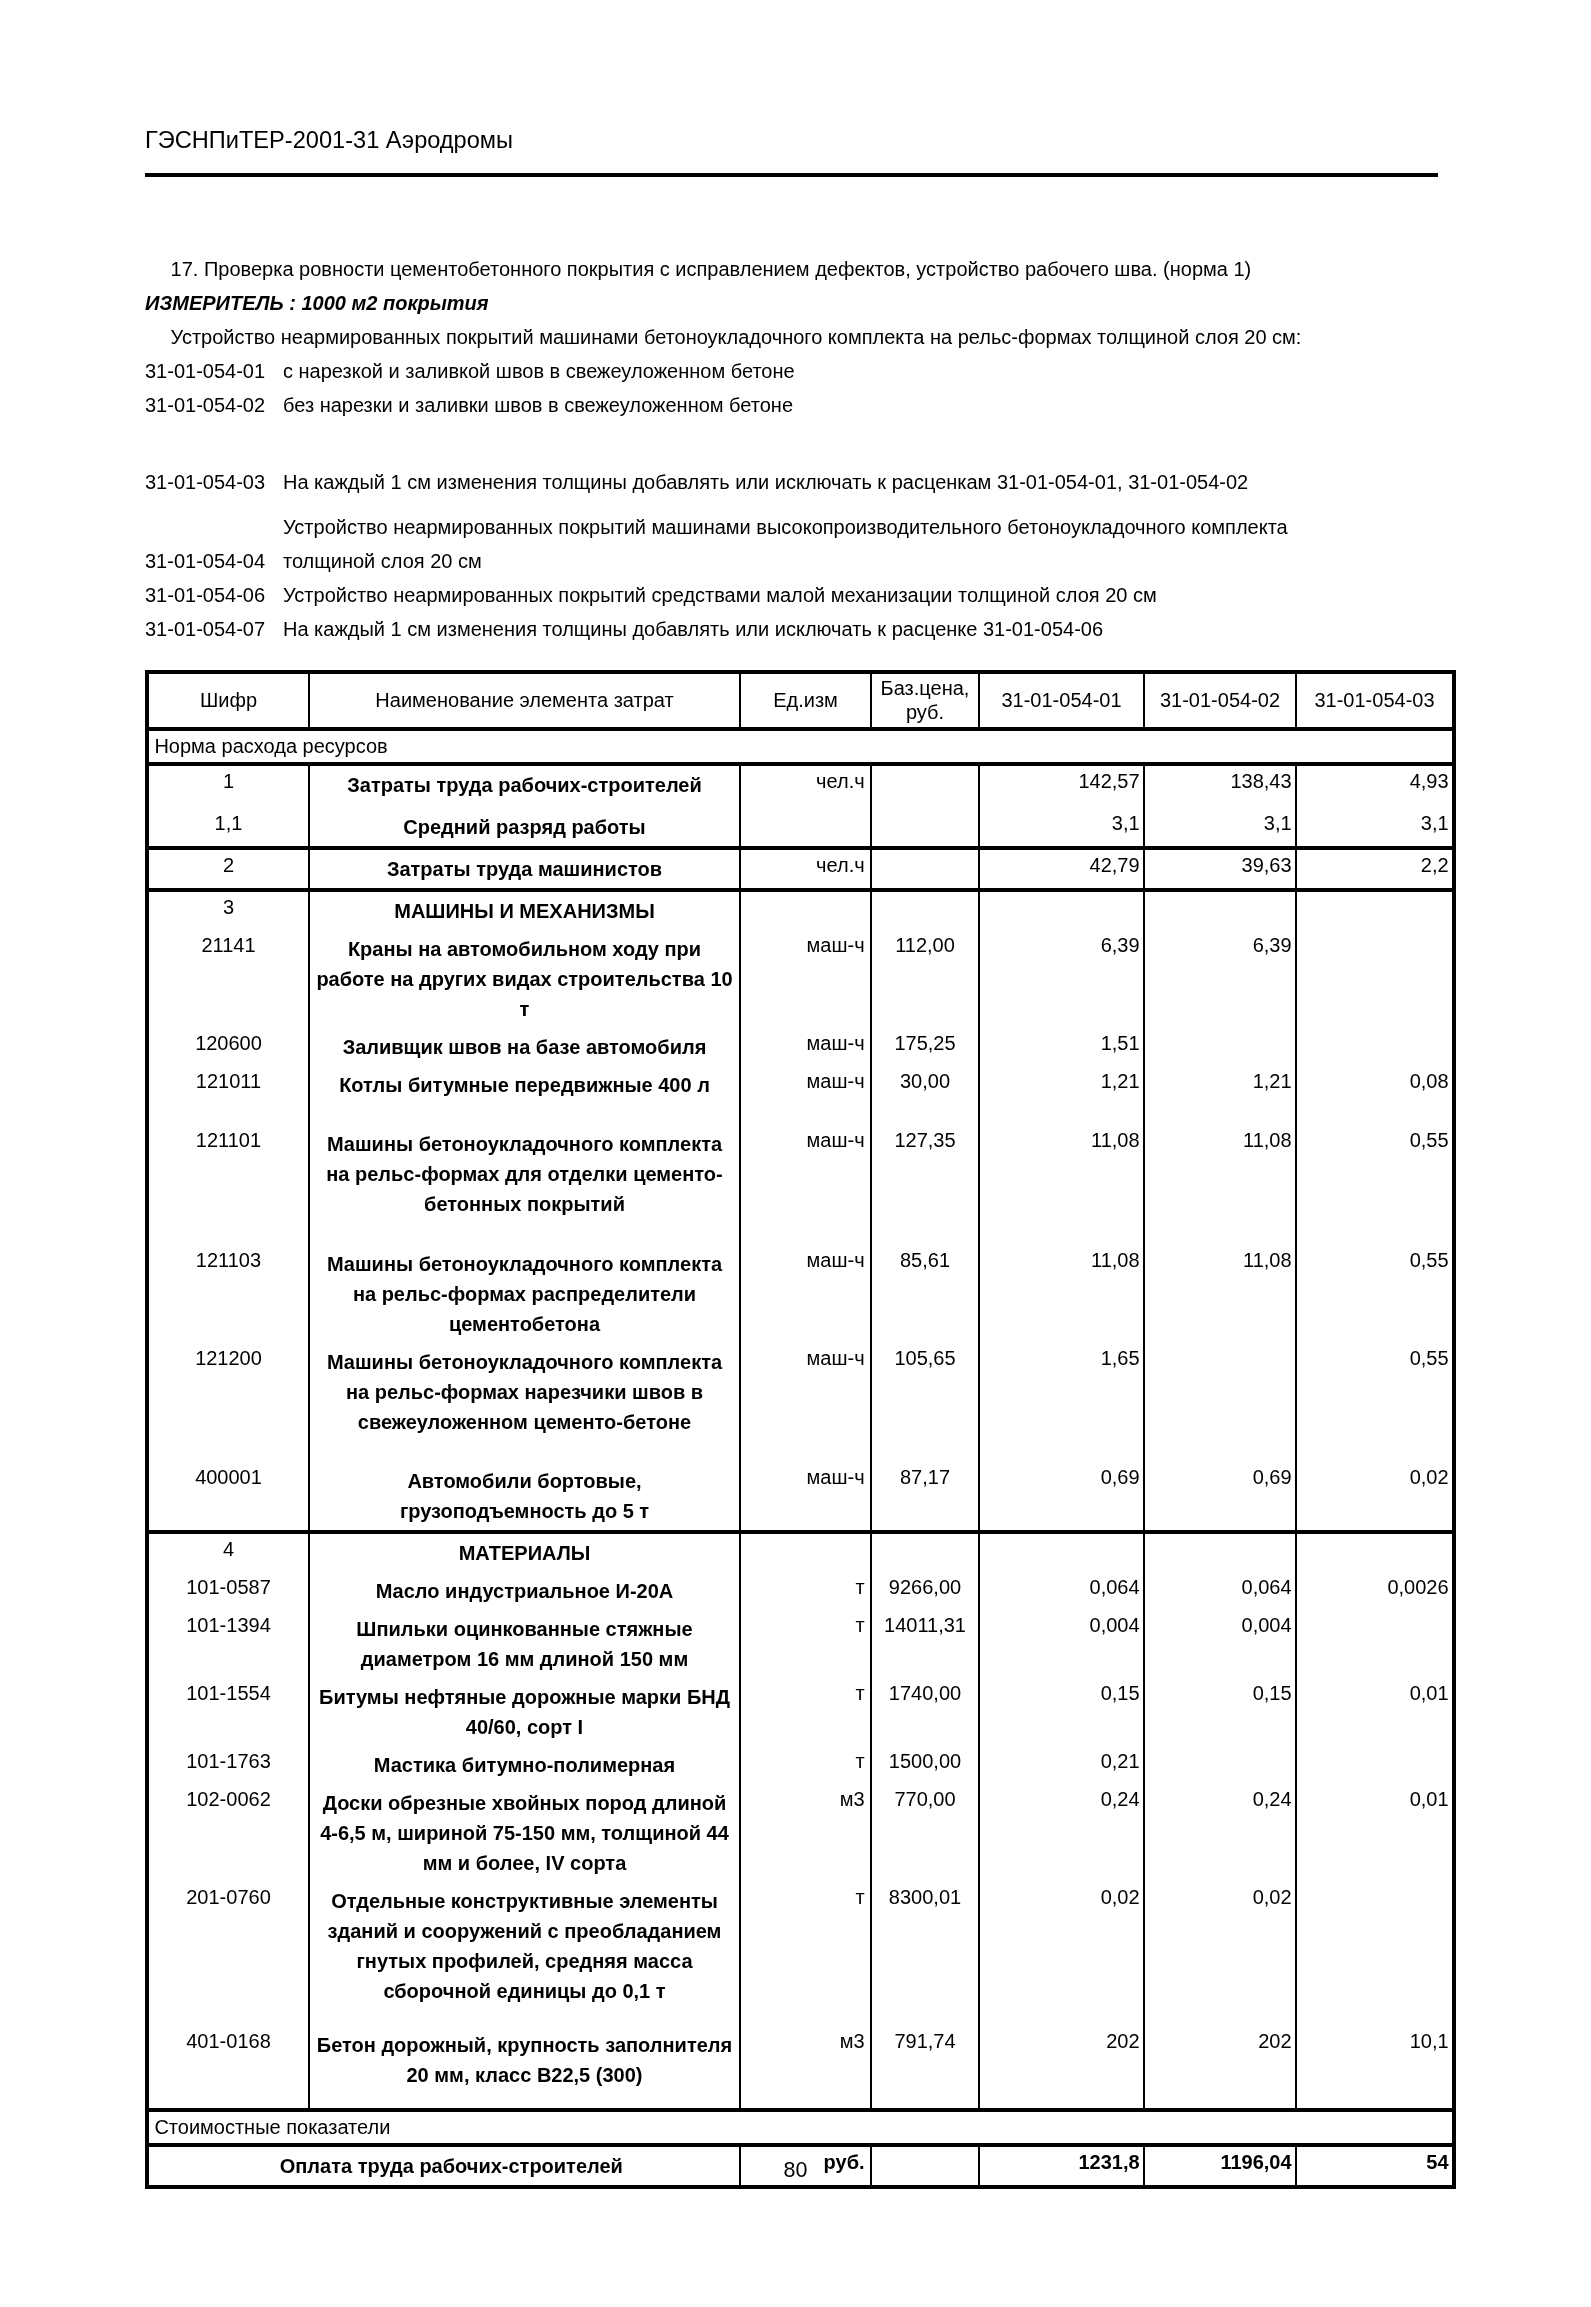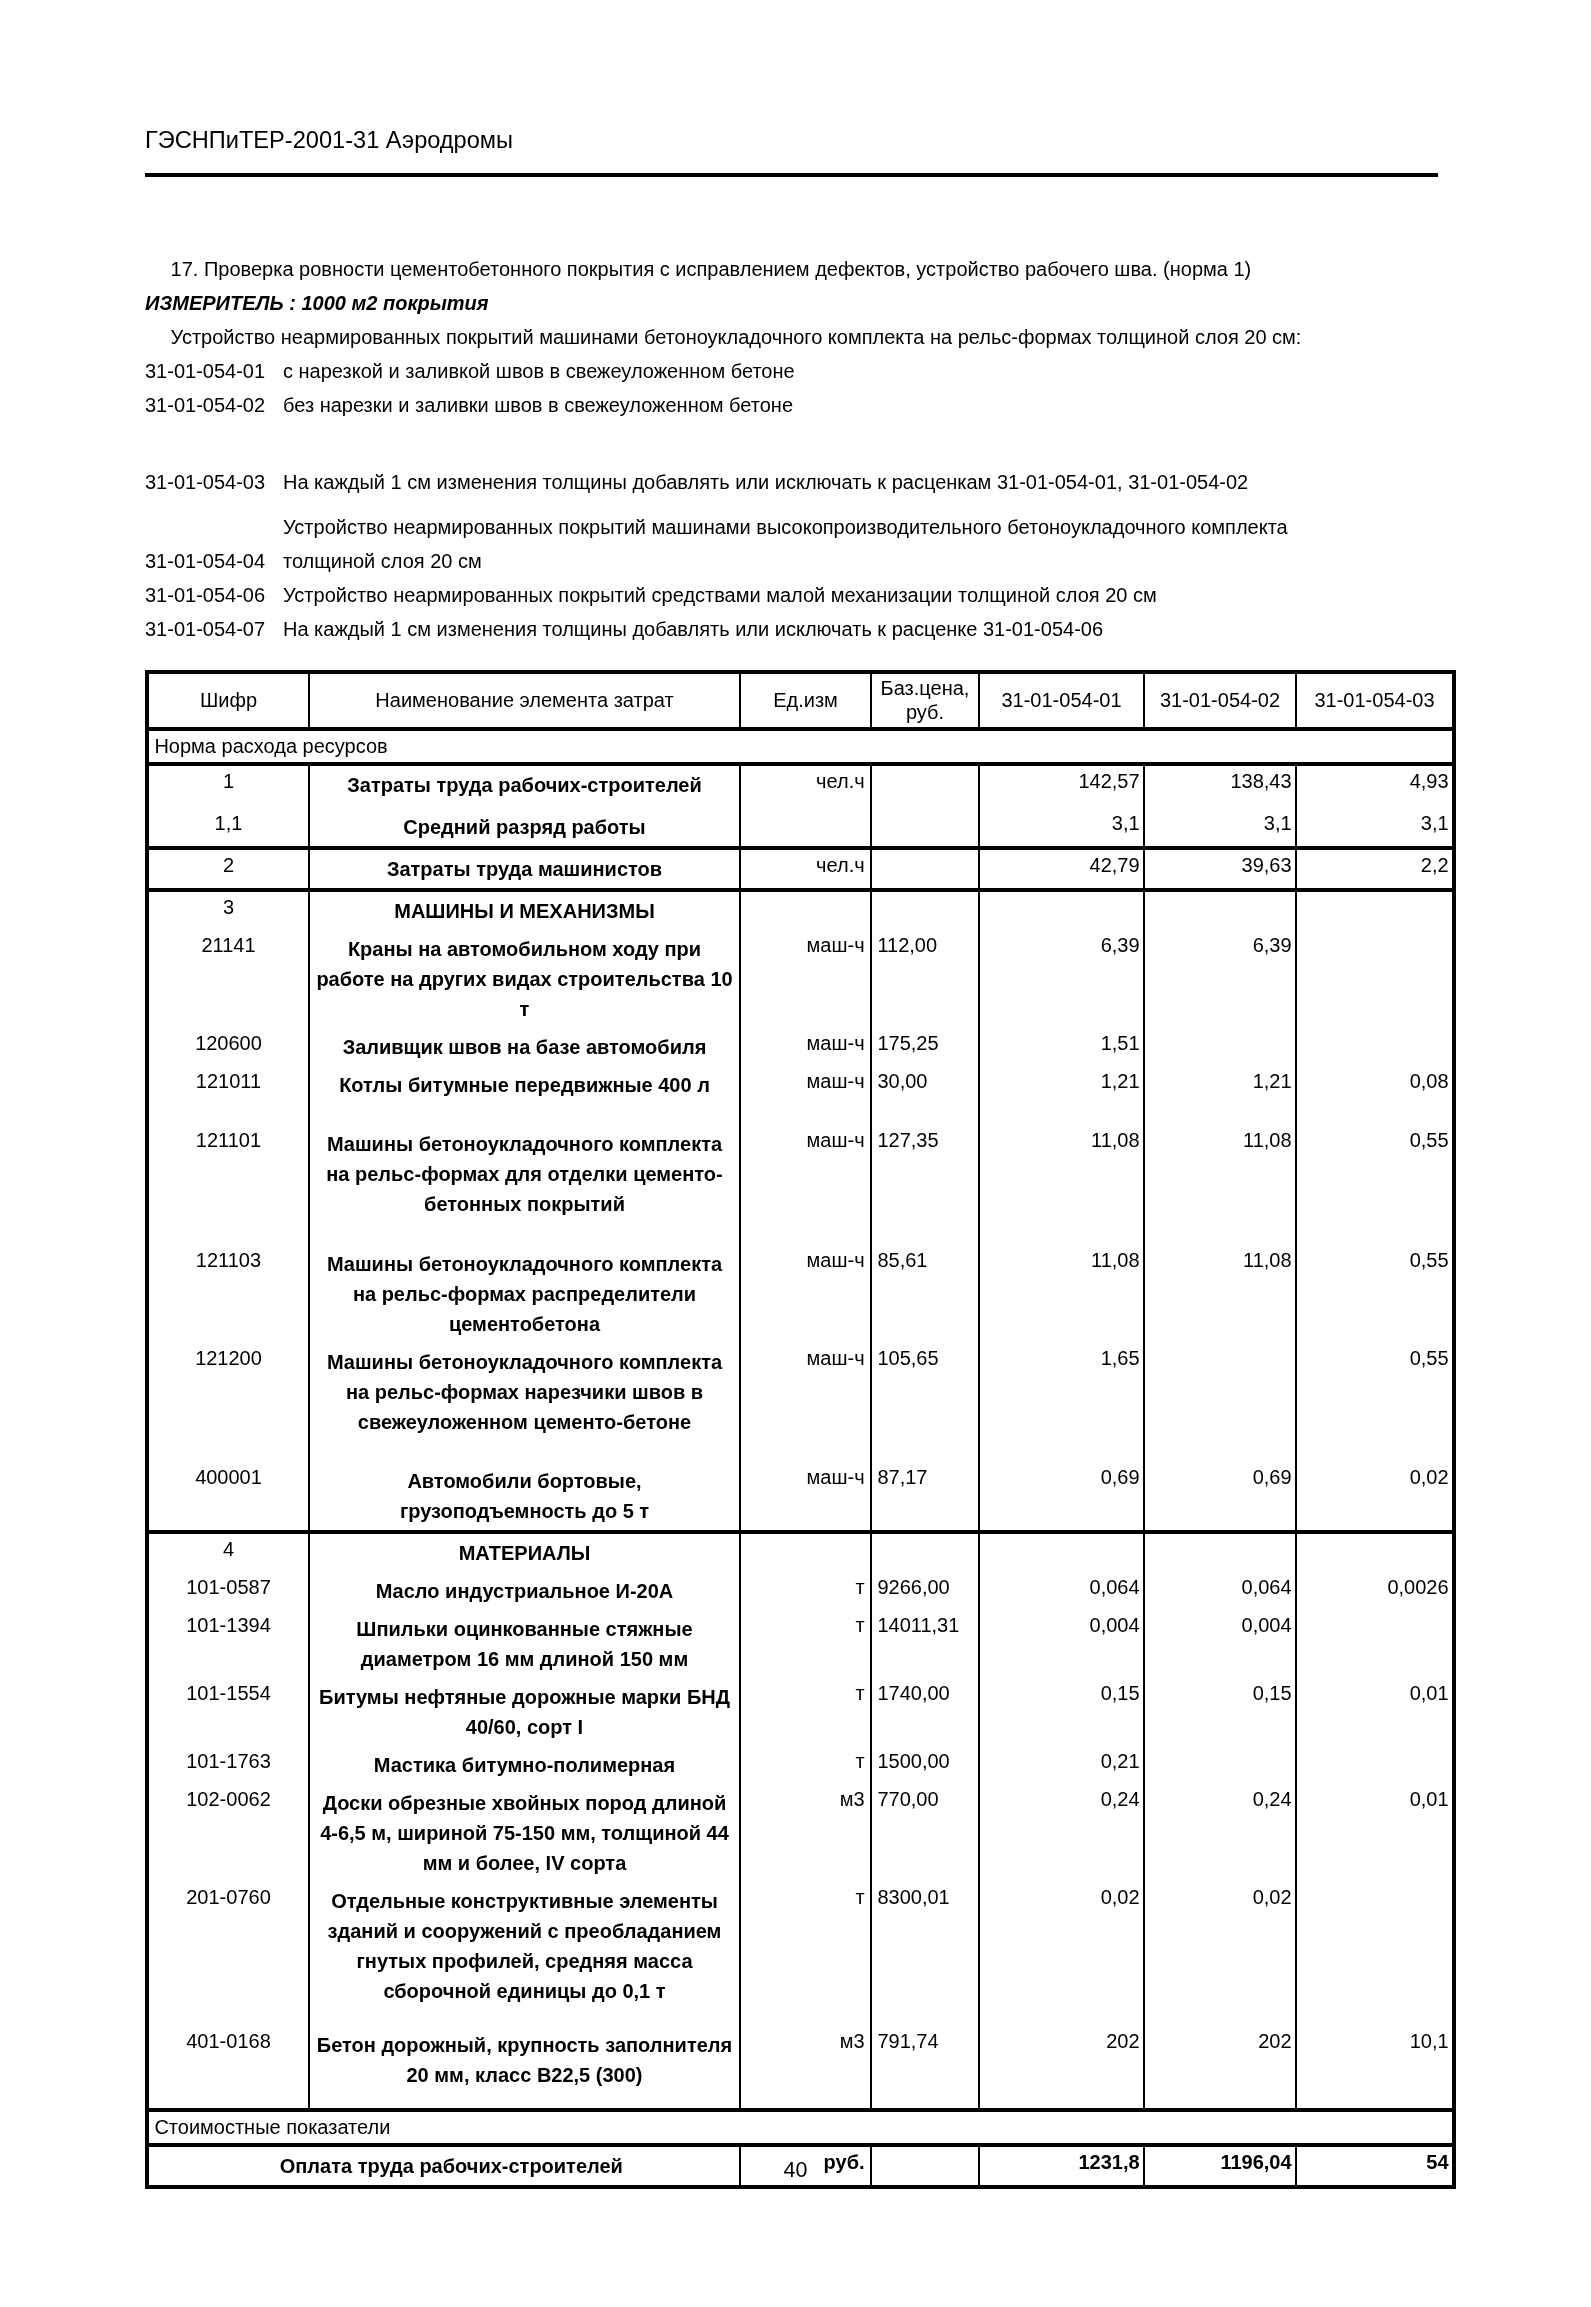--- a/index.html
+++ b/index.html
@@ -54,21 +54,21 @@
     vertical-align:top;
     padding:4px 5.4px;
     font-weight:normal;
     overflow:hidden;
   }
   thead th{vertical-align:middle;text-align:center;padding:2.7px 2.7px;line-height:24px;}
   .th-base{white-space:pre-line;}
   td.code{text-align:center;}
   td.name{text-align:center;line-height:30px;font-weight:bold;}
   td.unit{text-align:right;}
-  td.base{text-align:left;}
+  td.base{text-align:center;}
   td.num{text-align:right;padding-right:3.4px;padding-left:36px;}
   td.span-label{border-left:none;border-right:none;text-align:left;padding-right:6.7px;vertical-align:middle;}
   .bold{font-weight:bold;}
   .page-num{position:absolute;top:2158px;left:0;width:1591px;text-align:center;font-size:21.5px;}
 </style>
 </head>
 <body>
 
 <div class="page">
   <div class="content">
@@ -325,15 +325,15 @@
           <td class="unit bold">руб.</td>
           <td class="base"></td>
           <td class="num bold">1231,8</td>
           <td class="num bold">1196,04</td>
           <td class="num bold">54</td>
         </tr>
       </tbody>
     </table>
   </div>
 
-  <div class="page-num">40</div>
+  <div class="page-num">80</div>
 </div>
 
 
 </body></html>

